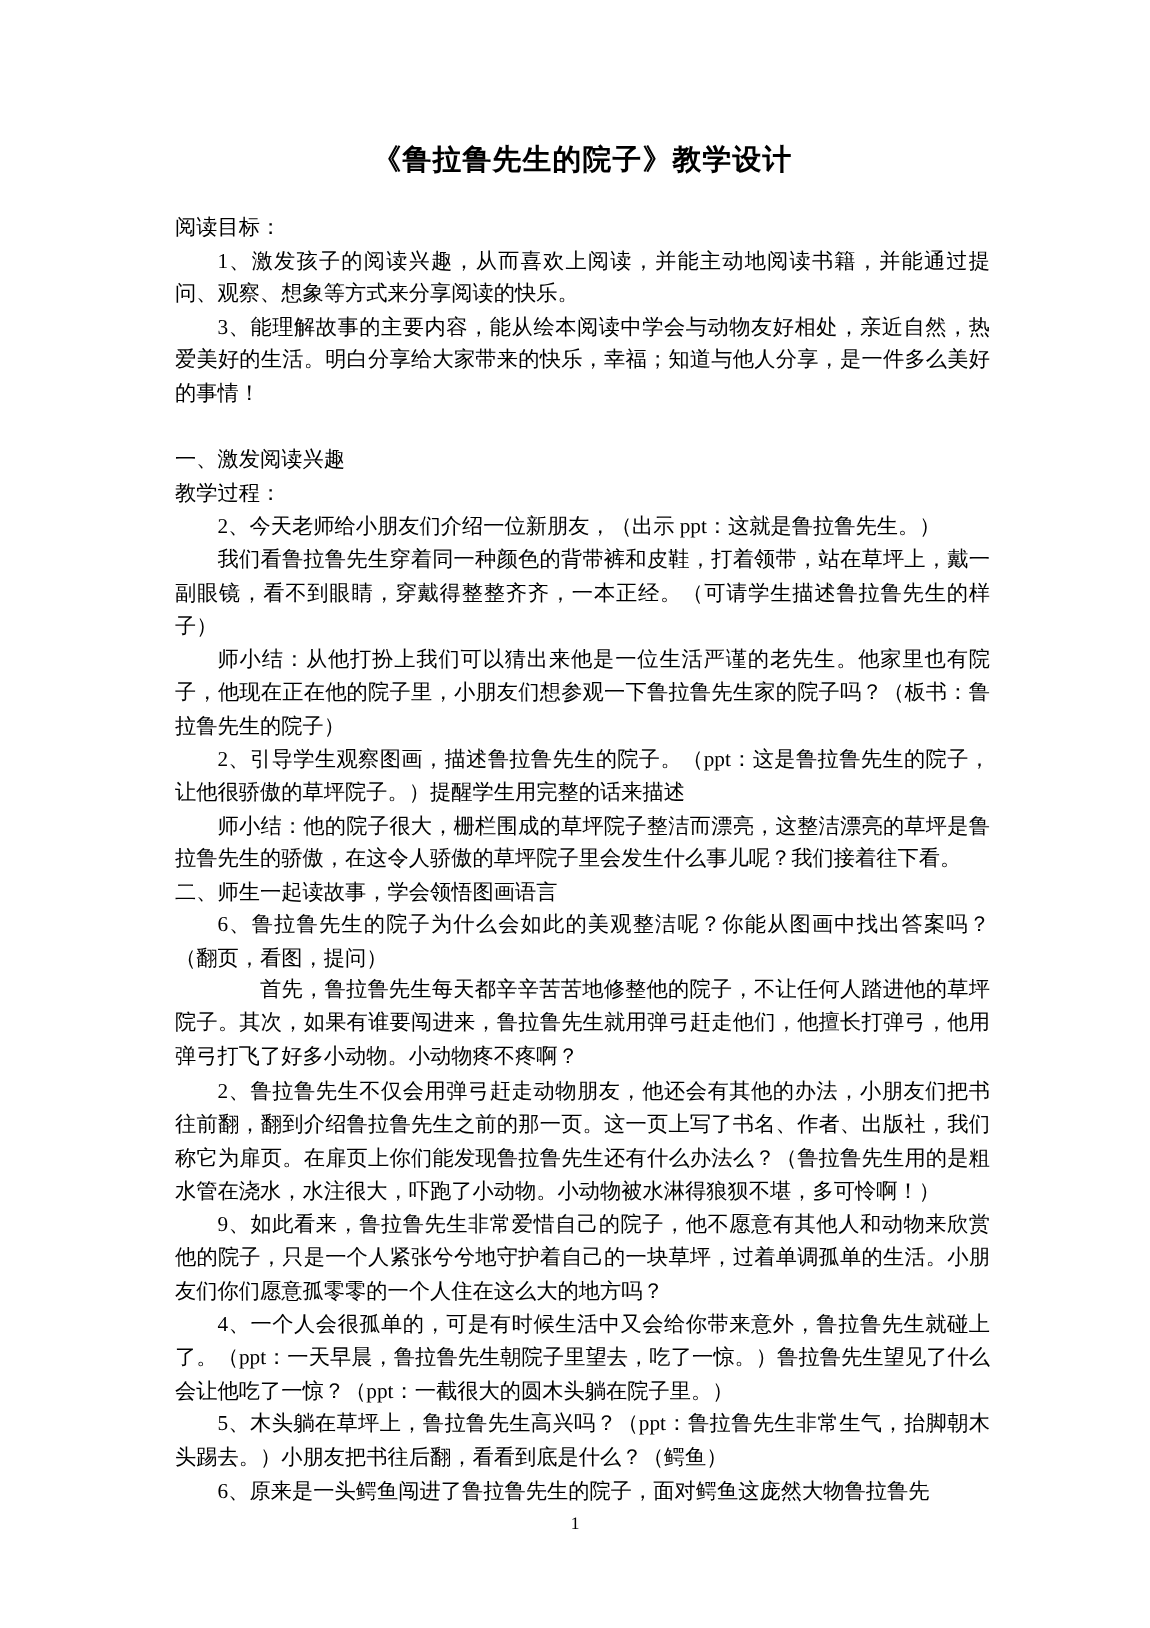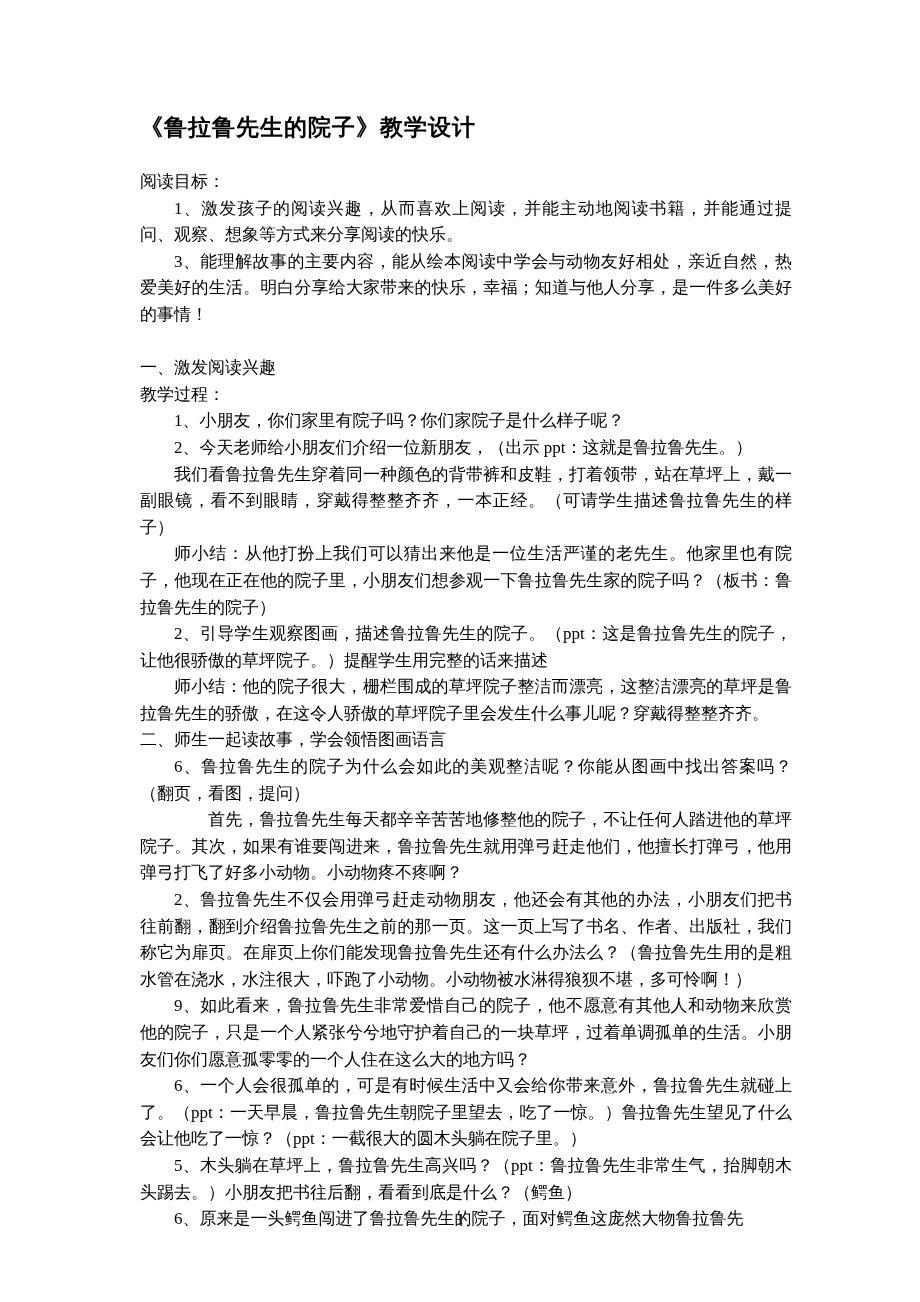--- a/index.html
+++ b/index.html
@@ -19,34 +19,35 @@
   }
   .content {
     position: absolute;
     left: 140px;
     right: 128px;
     top: 112px;
   }
   .doc-title {
     font-size: 23px;
     font-weight: bold;
+    text-align: center;
     margin: 0 0 26px 0;
     letter-spacing: 1px;
   }
   .para {
     margin: 0;
     font-size: 17px;
     line-height: 26.6px;
     text-align: justify;
     text-justify: inter-ideograph;
     word-break: break-all;
   }
   .indent-0 { text-indent: 0; }
   .indent-2 { text-indent: 2em; }
-  .indent-4 { text-indent: 4em; }
+  .indent-4 { text-indent: 4em; font-family: Liberation Mono, monospace; }
   .spacer {
     height: 26.6px;
   }
   .page-footer {
     position: absolute;
     left: 0;
     right: 0;
     bottom: 74px;
     text-align: center;
     font-size: 14px;
@@ -59,30 +60,29 @@
 <div class="page">
   <div class="content">
     <h1 class="doc-title">《鲁拉鲁先生的院子》教学设计</h1>
     <div id="paragraphs">
         <p class="para indent-0">阅读目标：</p>
         <p class="para indent-2">1、激发孩子的阅读兴趣，从而喜欢上阅读，并能主动地阅读书籍，并能通过提问、观察、想象等方式来分享阅读的快乐。</p>
         <p class="para indent-2">3、能理解故事的主要内容，能从绘本阅读中学会与动物友好相处，亲近自然，热爱美好的生活。明白分享给大家带来的快乐，幸福；知道与他人分享，是一件多么美好的事情！</p>
         <p class="para indent-0 spacer"></p>
         <p class="para indent-0">一、激发阅读兴趣</p>
         <p class="para indent-0">教学过程：</p>
-        <p class="para indent-2">1、小朋友，你们家里有院子吗？你们家院子是什么样子呢？</p>
         <p class="para indent-2">2、今天老师给小朋友们介绍一位新朋友，（出示 ppt：这就是鲁拉鲁先生。）</p>
         <p class="para indent-2">我们看鲁拉鲁先生穿着同一种颜色的背带裤和皮鞋，打着领带，站在草坪上，戴一副眼镜，看不到眼睛，穿戴得整整齐齐，一本正经。（可请学生描述鲁拉鲁先生的样子）</p>
         <p class="para indent-2">师小结：从他打扮上我们可以猜出来他是一位生活严谨的老先生。他家里也有院子，他现在正在他的院子里，小朋友们想参观一下鲁拉鲁先生家的院子吗？（板书：鲁拉鲁先生的院子）</p>
         <p class="para indent-2">2、引导学生观察图画，描述鲁拉鲁先生的院子。（ppt：这是鲁拉鲁先生的院子，让他很骄傲的草坪院子。）提醒学生用完整的话来描述</p>
-        <p class="para indent-2">师小结：他的院子很大，栅栏围成的草坪院子整洁而漂亮，这整洁漂亮的草坪是鲁拉鲁先生的骄傲，在这令人骄傲的草坪院子里会发生什么事儿呢？穿戴得整整齐齐。</p>
+        <p class="para indent-2">师小结：他的院子很大，栅栏围成的草坪院子整洁而漂亮，这整洁漂亮的草坪是鲁拉鲁先生的骄傲，在这令人骄傲的草坪院子里会发生什么事儿呢？我们接着往下看。</p>
         <p class="para indent-0">二、师生一起读故事，学会领悟图画语言</p>
         <p class="para indent-2">6、鲁拉鲁先生的院子为什么会如此的美观整洁呢？你能从图画中找出答案吗？（翻页，看图，提问）</p>
         <p class="para indent-4">首先，鲁拉鲁先生每天都辛辛苦苦地修整他的院子，不让任何人踏进他的草坪院子。其次，如果有谁要闯进来，鲁拉鲁先生就用弹弓赶走他们，他擅长打弹弓，他用弹弓打飞了好多小动物。小动物疼不疼啊？</p>
         <p class="para indent-2">2、鲁拉鲁先生不仅会用弹弓赶走动物朋友，他还会有其他的办法，小朋友们把书往前翻，翻到介绍鲁拉鲁先生之前的那一页。这一页上写了书名、作者、出版社，我们称它为扉页。在扉页上你们能发现鲁拉鲁先生还有什么办法么？（鲁拉鲁先生用的是粗水管在浇水，水注很大，吓跑了小动物。小动物被水淋得狼狈不堪，多可怜啊！）</p>
         <p class="para indent-2">9、如此看来，鲁拉鲁先生非常爱惜自己的院子，他不愿意有其他人和动物来欣赏他的院子，只是一个人紧张兮兮地守护着自己的一块草坪，过着单调孤单的生活。小朋友们你们愿意孤零零的一个人住在这么大的地方吗？</p>
-        <p class="para indent-2">6、一个人会很孤单的，可是有时候生活中又会给你带来意外，鲁拉鲁先生就碰上了。（ppt：一天早晨，鲁拉鲁先生朝院子里望去，吃了一惊。）鲁拉鲁先生望见了什么会让他吃了一惊？（ppt：一截很大的圆木头躺在院子里。）</p>
+        <p class="para indent-2">4、一个人会很孤单的，可是有时候生活中又会给你带来意外，鲁拉鲁先生就碰上了。（ppt：一天早晨，鲁拉鲁先生朝院子里望去，吃了一惊。）鲁拉鲁先生望见了什么会让他吃了一惊？（ppt：一截很大的圆木头躺在院子里。）</p>
         <p class="para indent-2">5、木头躺在草坪上，鲁拉鲁先生高兴吗？（ppt：鲁拉鲁先生非常生气，抬脚朝木头踢去。）小朋友把书往后翻，看看到底是什么？（鳄鱼）</p>
         <p class="para indent-2">6、原来是一头鳄鱼闯进了鲁拉鲁先生的院子，面对鳄鱼这庞然大物鲁拉鲁先</p>
       </div>
   </div>
   <div class="page-footer">1</div>
 </div>
 
 </body></html>

